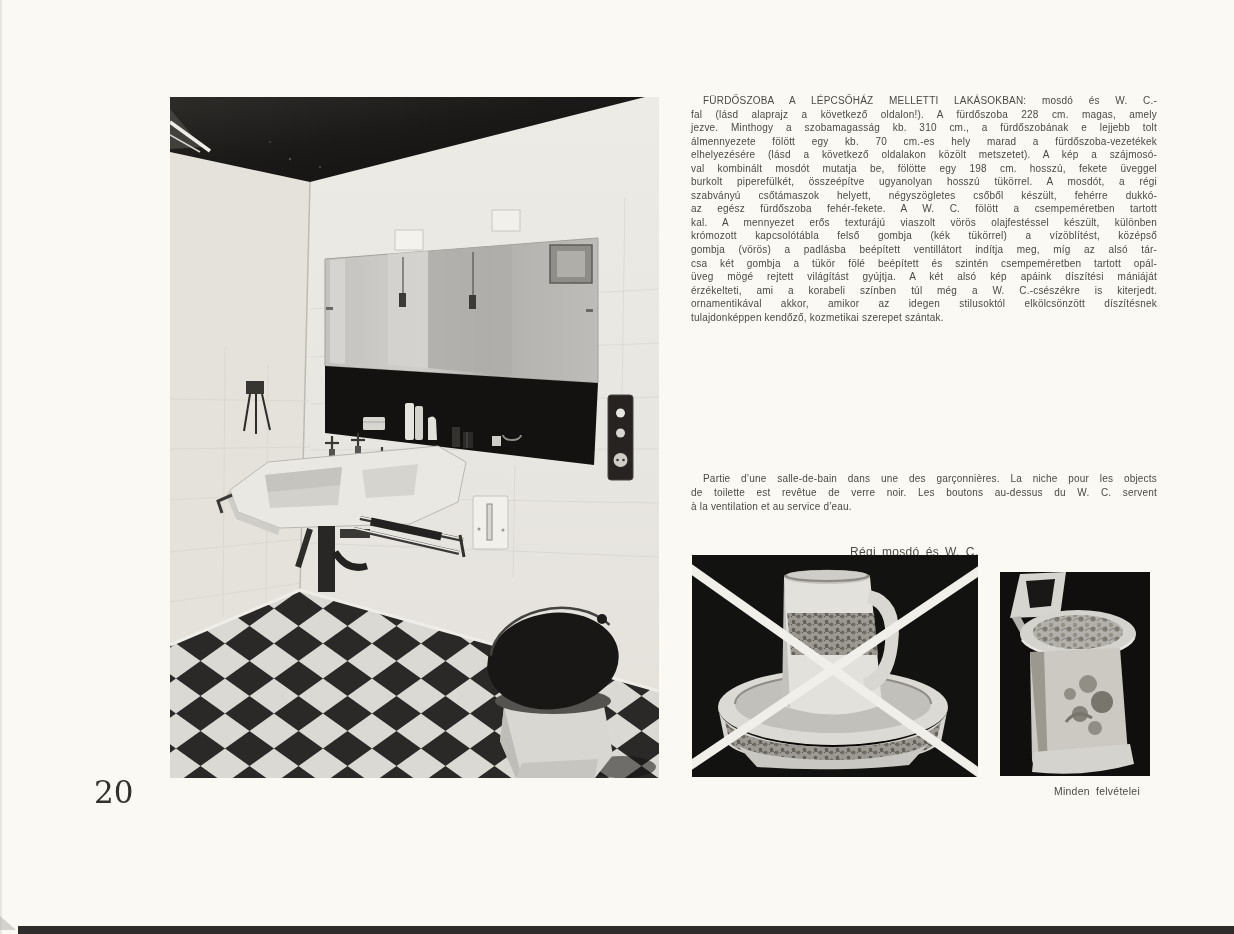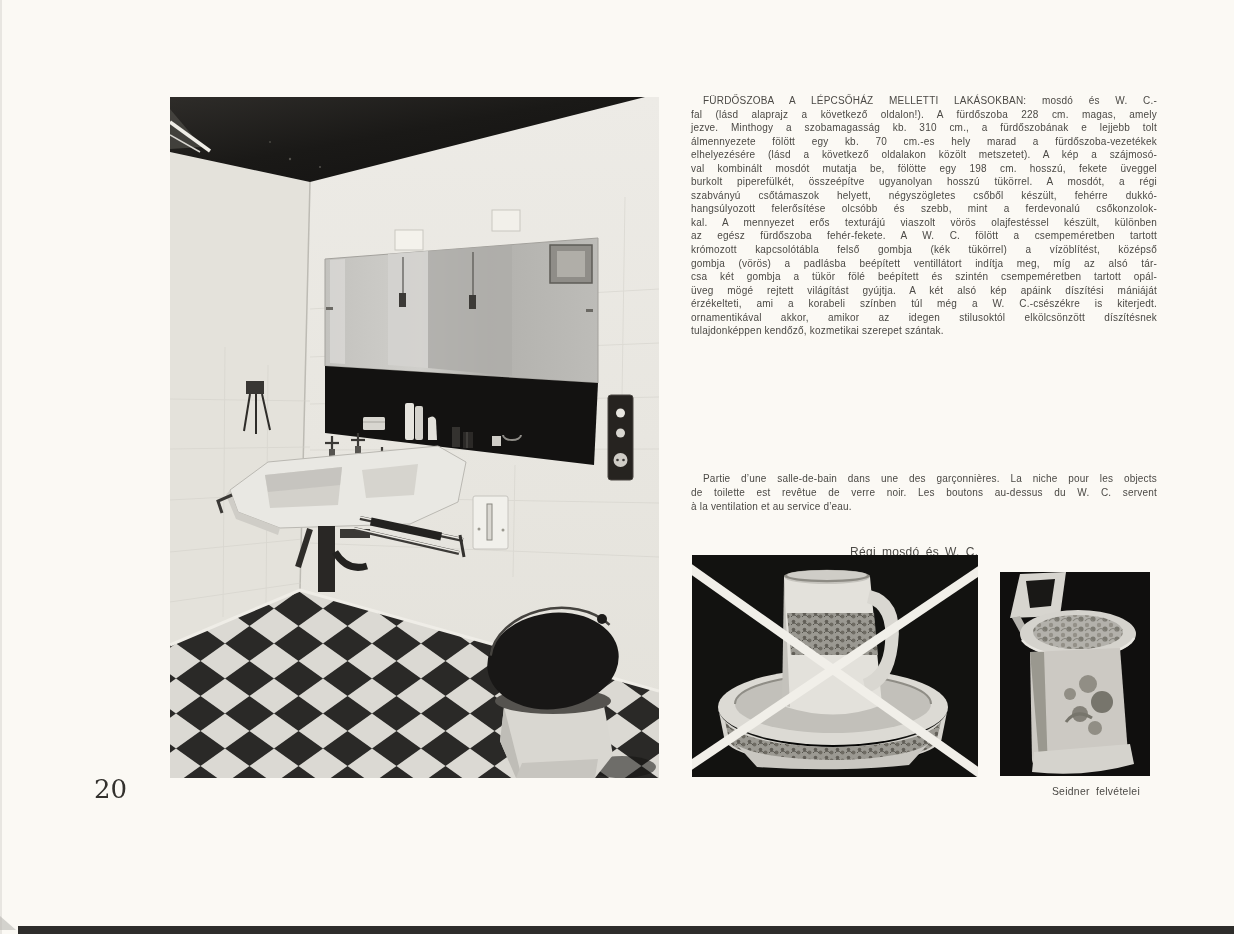--- a/index.html
+++ b/index.html
@@ -29,21 +29,21 @@
   .caption{
     font-size:12px;letter-spacing:.3px;word-spacing:2.5px;
     text-align:left;color:var(--ink,#4b4945);
   }
   .credit{
     font-size:10.4px;letter-spacing:.3px;word-spacing:3px;
     text-align:right;color:var(--ink,#4b4945);
   }
   .page-number{
     font-family:"DejaVu Serif", serif;
-    font-size:26px;color:var(--ink_dark,#33312d);
+    font-size:31px;color:var(--ink_dark,#33312d);
   }
   .bottom-bar{
     left:18px;top:926px;width:1216px;height:8px;
     background:var(--scan_bar,#2e2d2b);
   }
   .corner-mark{
     left:0;top:916px;width:0;height:0;
     border-bottom:14px solid #b9b7b2;border-right:16px solid transparent;
     opacity:.6;
   }
@@ -231,23 +231,22 @@
 
   <div class="abs textcol hu" style="left:691px;top:94px;">
       <div class="tline">FÜRDŐSZOBA A LÉPCSŐHÁZ MELLETTI LAKÁSOKBAN: mosdó és W. C.-</div>
       <div class="tline">fal (lásd alaprajz a következő oldalon!). A fürdőszoba 228 cm. magas, amely</div>
       <div class="tline">jezve. Minthogy a szobamagasság kb. 310 cm., a fürdőszobának e lejjebb tolt</div>
       <div class="tline">álmennyezete fölött egy kb. 70 cm.-es hely marad a fürdőszoba-vezetékek</div>
       <div class="tline">elhelyezésére (lásd a következő oldalakon közölt metszetet). A kép a szájmosó-</div>
       <div class="tline">val kombinált mosdót mutatja be, fölötte egy 198 cm. hosszú, fekete üveggel</div>
       <div class="tline">burkolt piperefülkét, összeépítve ugyanolyan hosszú tükörrel. A mosdót, a régi</div>
       <div class="tline">szabványú csőtámaszok helyett, négyszögletes csőből készült, fehérre dukkó-</div>
-      <div class="tline">hangsúlyozott felerősítése olcsóbb és szebb, mint a ferdevonalú csőkonzolok-</div>
+      <div class="tline">az egész fürdőszoba fehér-fekete. A W. C. fölött a csempeméretben tartott</div>
       <div class="tline">kal. A mennyezet erős texturájú viaszolt vörös olajfestéssel készült, különben</div>
-      <div class="tline">az egész fürdőszoba fehér-fekete. A W. C. fölött a csempeméretben tartott</div>
       <div class="tline">krómozott kapcsolótábla felső gombja (kék tükörrel) a vízöblítést, középső</div>
       <div class="tline">gombja (vörös) a padlásba beépített ventillátort indítja meg, míg az alsó tár-</div>
       <div class="tline">csa két gombja a tükör fölé beépített és szintén csempeméretben tartott opál-</div>
       <div class="tline">üveg mögé rejtett világítást gyújtja. A két alsó kép apáink díszítési mániáját</div>
       <div class="tline">érzékelteti, ami a korabeli színben túl még a W. C.-csészékre is kiterjedt.</div>
       <div class="tline">ornamentikával akkor, amikor az idegen stilusoktól elkölcsönzött díszítésnek</div>
       <div class="tline">tulajdonképpen kendőző, kozmetikai szerepet szántak.</div>
     </div>
 
   <div class="abs textcol fr" style="left:691px;top:472px;">
@@ -322,20 +321,20 @@
         <circle cx="88" cy="112" r="9" fill="#8b887f"></circle>
         <circle cx="102" cy="130" r="11" fill="#6e6c63"></circle>
         <circle cx="80" cy="142" r="8" fill="#7d7a71"></circle>
         <circle cx="95" cy="156" r="7" fill="#8b887f"></circle>
         <circle cx="70" cy="122" r="6" fill="#8b887f"></circle>
         <path d="M66,150 q10,-14 26,-4" stroke="#6e6c63" stroke-width="3" fill="none"></path>
       </g>
     </g>
   </svg>
 
-  <div class="abs credit" style="left:840px;top:786px;width:300px;">Seidner felvételei</div>
+  <div class="abs credit" style="left:840px;top:786px;width:300px;">Minden felvételei</div>
 
   <div class="abs page-number" style="left:94px;top:774px;">20</div>
 
   <div class="abs corner-mark"></div>
   <div class="abs bottom-bar"></div>
 
 </div>
 
 </body></html>

